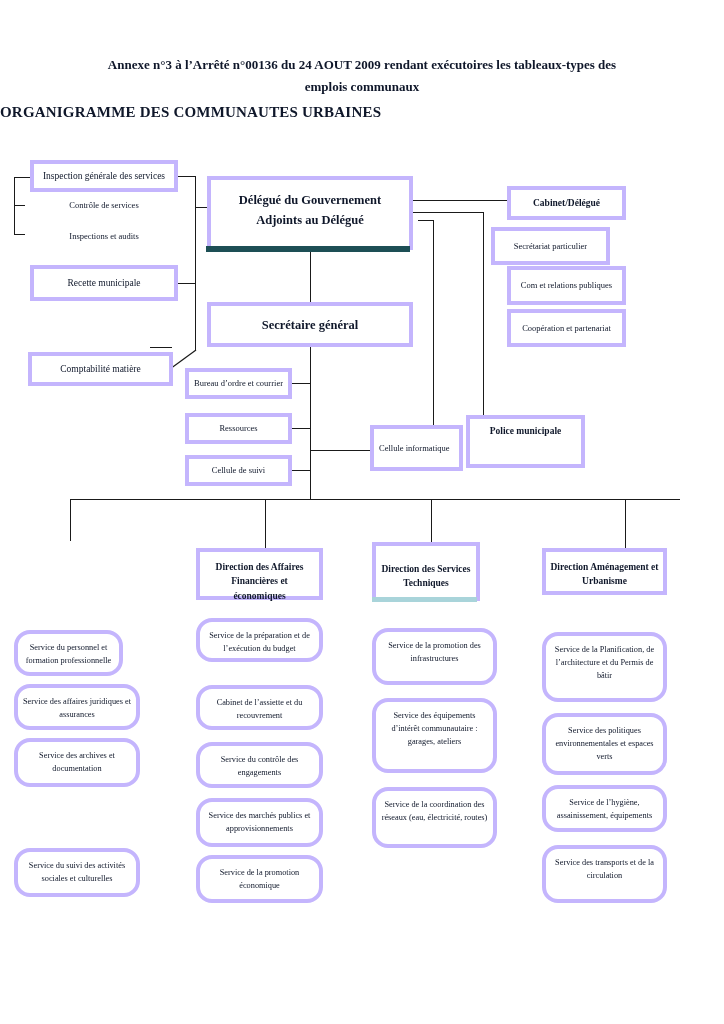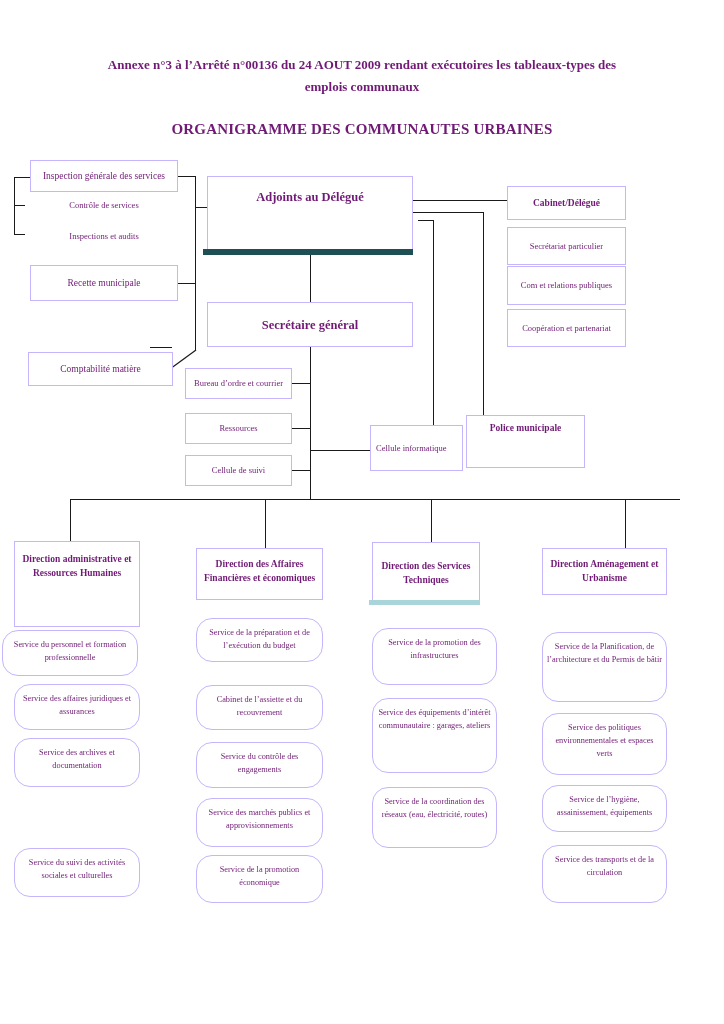--- a/index.html
+++ b/index.html
@@ -1,22 +1,22 @@
 <!DOCTYPE html>
 <html><head>
 <meta charset="utf-8">
 <style>
   html,body{margin:0;padding:0;background:#ffffff;}
   #page{position:relative;width:724px;height:1024px;background:#fff;
-        font-family:"Liberation Serif","DejaVu Serif",serif;color:#701a75;overflow:hidden;}
+        font-family:"Liberation Serif","DejaVu Serif",serif;color:#0f172a;overflow:hidden;}
   .title1{position:absolute;left:90px;top:54px;width:544px;text-align:center;
           font-weight:bold;font-size:13px;line-height:22px;}
-  .title2{position:absolute;left:0;top:121px;width:724px;text-align:center;
+  .title2{position:absolute;left:0;top:104px;width:724px;
           font-weight:bold;font-size:15px;letter-spacing:.2px;}
-  .box{position:absolute;background:#fff;border:1px solid #c4b5fd;box-sizing:border-box;
+  .box{position:absolute;background:#fff;border:4px solid #c4b5fd;box-sizing:border-box;
        text-align:center;font-size:8.5px;line-height:1.5;}
   .flexc{display:flex;align-items:center;justify-content:center;padding:0 3px;}
   .padt{padding:8px 4px 0 4px;}
   .bold{font-weight:bold;}
   .fs95{font-size:9.5px;}
   .fs12{font-size:12.5px;line-height:20px;}
   .freetext{position:absolute;text-align:center;font-size:8.5px;}
   .ln{position:absolute;background:#1a1a1a;}
   .shadow{position:absolute;}
   .svc{font-size:8.3px;line-height:1.55;border-radius:16px;}
@@ -63,46 +63,46 @@
   <div class="ln" style="left:431px;top:499px;width:1px;height:43px"></div>
   <div class="ln" style="left:625px;top:499px;width:1px;height:49px"></div>
 
   <div class="box flexc fs95" style="left:30px;top:160px;width:148px;height:32px">Inspection générale des services</div>
   <div class="freetext" style="left:30px;top:200px;width:148px">Contrôle de services</div>
   <div class="freetext" style="left:30px;top:231px;width:148px">Inspections et audits</div>
   <div class="box flexc fs95" style="left:30px;top:265px;width:148px;height:36px">Recette municipale</div>
   <div class="box flexc fs95" style="left:28px;top:352px;width:145px;height:34px">Comptabilité matière</div>
 
   <div class="box bold fs12" style="left:207px;top:176px;width:206px;height:74px;padding-top:10px">
+    <div>Délégué du Gouvernement</div>
     <div>Adjoints au Délégué</div>
     <div class="shadow" style="left: -5px; right: -1px; top: 100%; height: 6px; background: rgb(29, 79, 85);"></div>
   </div>
 
   <div class="box flexc bold fs12" style="left:207px;top:302px;width:206px;height:45px">Secrétaire général</div>
 
   <div class="box flexc" style="left:185px;top:368px;width:107px;height:31px">Bureau d’ordre et courrier</div>
   <div class="box flexc" style="left:185px;top:413px;width:107px;height:31px">Ressources</div>
   <div class="box flexc" style="left:185px;top:455px;width:107px;height:31px">Cellule de suivi</div>
   <div class="box" style="left:370px;top:425px;width:93px;height:46px;display:flex;align-items:center;text-align:left;padding-left:5px">Cellule informatique</div>
   <div class="box bold fs95" style="left:466px;top:415px;width:119px;height:53px;padding-top:5px">Police municipale</div>
 
   <div class="box flexc bold fs95" style="left:507px;top:186px;width:119px;height:34px">Cabinet/Délégué</div>
-  <div class="box flexc" style="left:507px;top:227px;width:119px;height:38px">Secrétariat particulier</div>
+  <div class="box flexc" style="left:491px;top:227px;width:119px;height:38px">Secrétariat particulier</div>
   <div class="box flexc" style="left:507px;top:266px;width:119px;height:39px">Com et relations publiques</div>
   <div class="box flexc" style="left:507px;top:309px;width:119px;height:38px">Coopération et partenariat</div>
 
-  <div class="box bold fs95 padt" style="left:14px;top:541px;width:126px;height:86px;padding-top:10px">Direction administrative et Ressources Humaines</div>
   <div class="box bold fs95 padt" style="left:196px;top:548px;width:127px;height:52px">Direction des Affaires Financières et économiques</div>
   <div class="box bold fs95 padt" style="left:372px;top:542px;width:108px;height:59px;padding-top:16px">
     <span>Direction des Services Techniques</span>
     <div class="shadow" style="left: -4px; right: -1px; top: 100%; height: 5px; background: rgb(169, 212, 218);"></div>
   </div>
   <div class="box bold fs95 padt" style="left:542px;top:548px;width:125px;height:47px">Direction Aménagement et Urbanisme</div>
 
-  <div class="box svc padt" style="left:2px;top:630px;width:136px;height:46px">Service du personnel et formation professionnelle</div>
+  <div class="box svc padt" style="left:14px;top:630px;width:109px;height:46px">Service du personnel et formation professionnelle</div>
   <div class="box svc padt" style="left:14px;top:684px;width:126px;height:46px">Service des affaires juridiques et assurances</div>
   <div class="box svc padt" style="left:14px;top:738px;width:126px;height:49px">Service des archives et documentation</div>
   <div class="box svc padt" style="left:14px;top:848px;width:126px;height:49px">Service du suivi des activités sociales et culturelles</div>
 
   <div class="box svc padt" style="left:196px;top:618px;width:127px;height:44px">Service de la préparation et de l’exécution du budget</div>
   <div class="box svc padt" style="left:196px;top:685px;width:127px;height:45px">Cabinet de l’assiette et du recouvrement</div>
   <div class="box svc padt" style="left:196px;top:742px;width:127px;height:46px">Service du contrôle des engagements</div>
   <div class="box svc padt" style="left:196px;top:798px;width:127px;height:49px">Service des marchés publics et approvisionnements</div>
   <div class="box svc padt" style="left:196px;top:855px;width:127px;height:48px">Service de la promotion économique</div>
 

